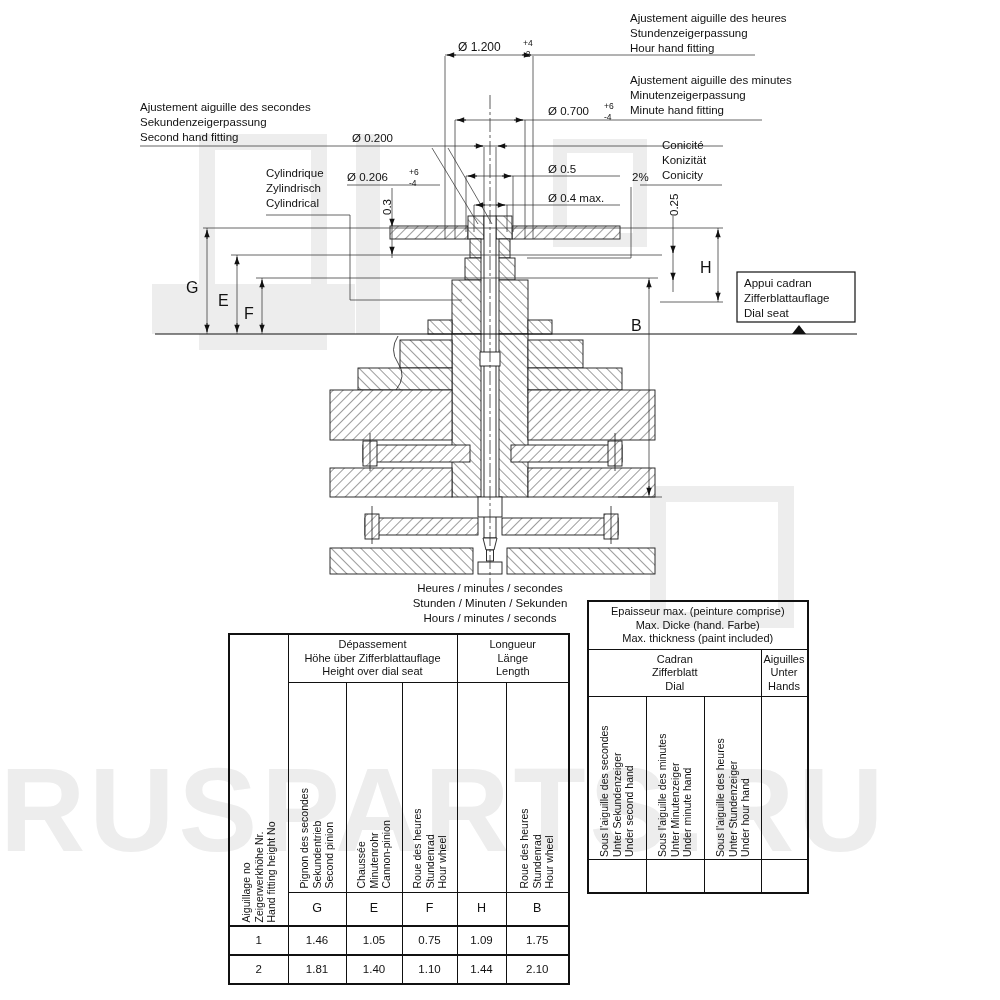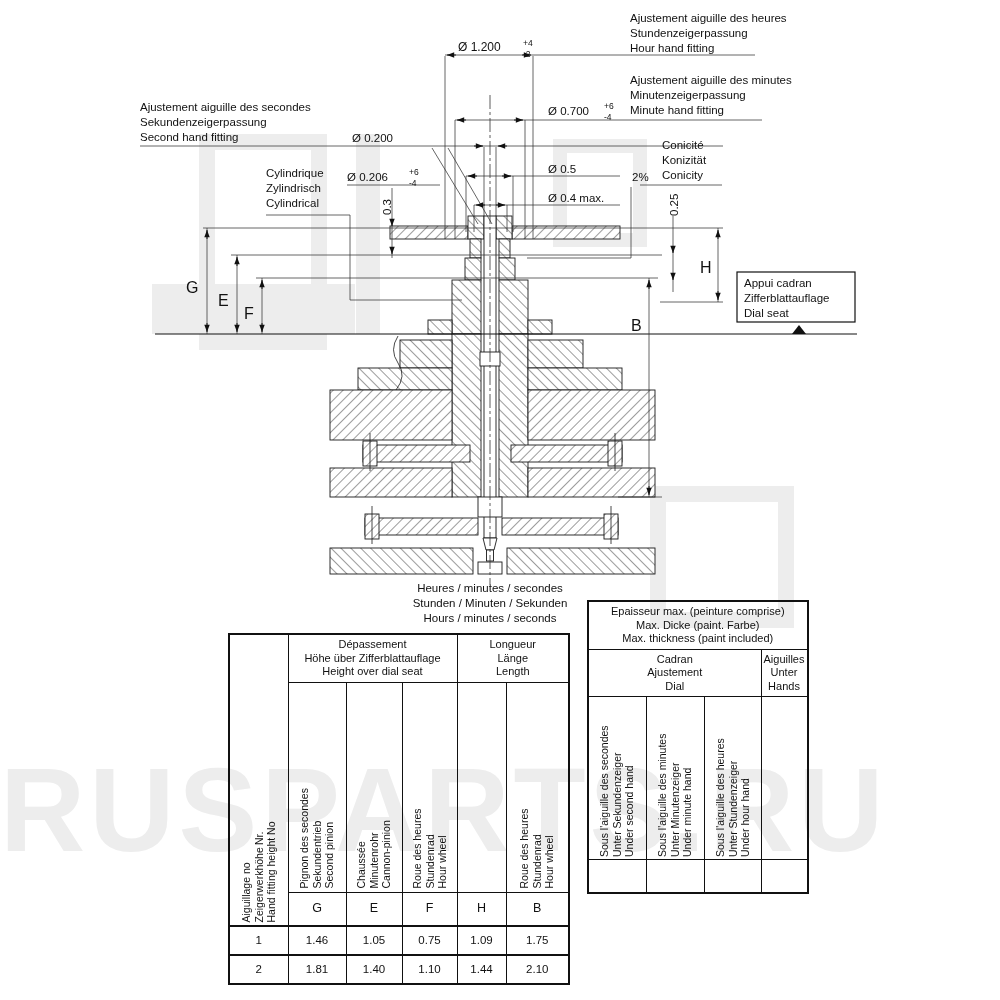--- a/index.html
+++ b/index.html
@@ -317,28 +317,28 @@
     <colgroup>
         <col style="width:58px">
         <col style="width:58px">
         <col style="width:57px">
         <col style="width:41px">
       </colgroup>
     <tbody>
         <tr style="height:48px">
       <td class="hdr" colspan="4">
         <div>Epaisseur max. (peinture comprise)</div>
-        <div>Max. Dicke (paint. Farbe)</div>
+        <div>Max. Dicke (hand. Farbe)</div>
         <div>Max. thickness (paint included)</div>
       </td>
     </tr>
     <tr style="height:45px">
       <td class="hdr" colspan="3">
         <div>Cadran</div>
-        <div>Ajustement</div>
+        <div>Zifferblatt</div>
         <div>Dial</div>
       </td>
       <td class="hdr">
         <div>Aiguilles</div>
         <div>Unter</div>
         <div>Hands</div>
       </td>
     </tr>
     <tr style="height:163px">
       <td class="vcell">

